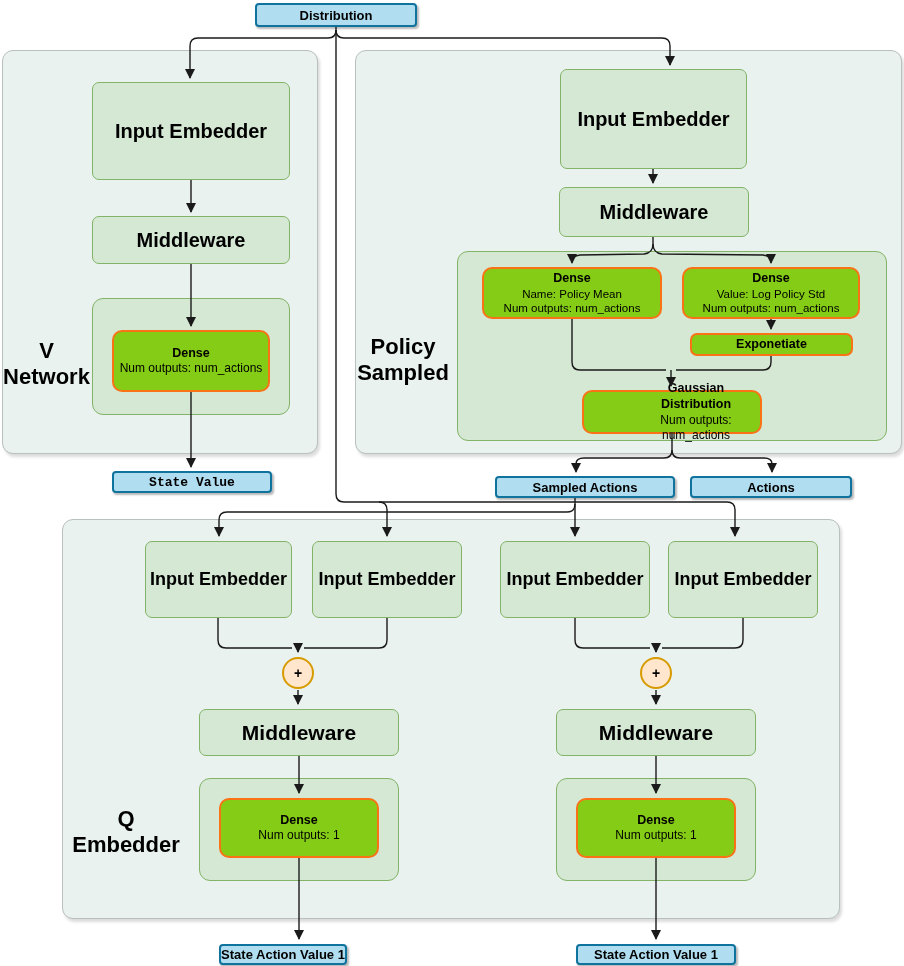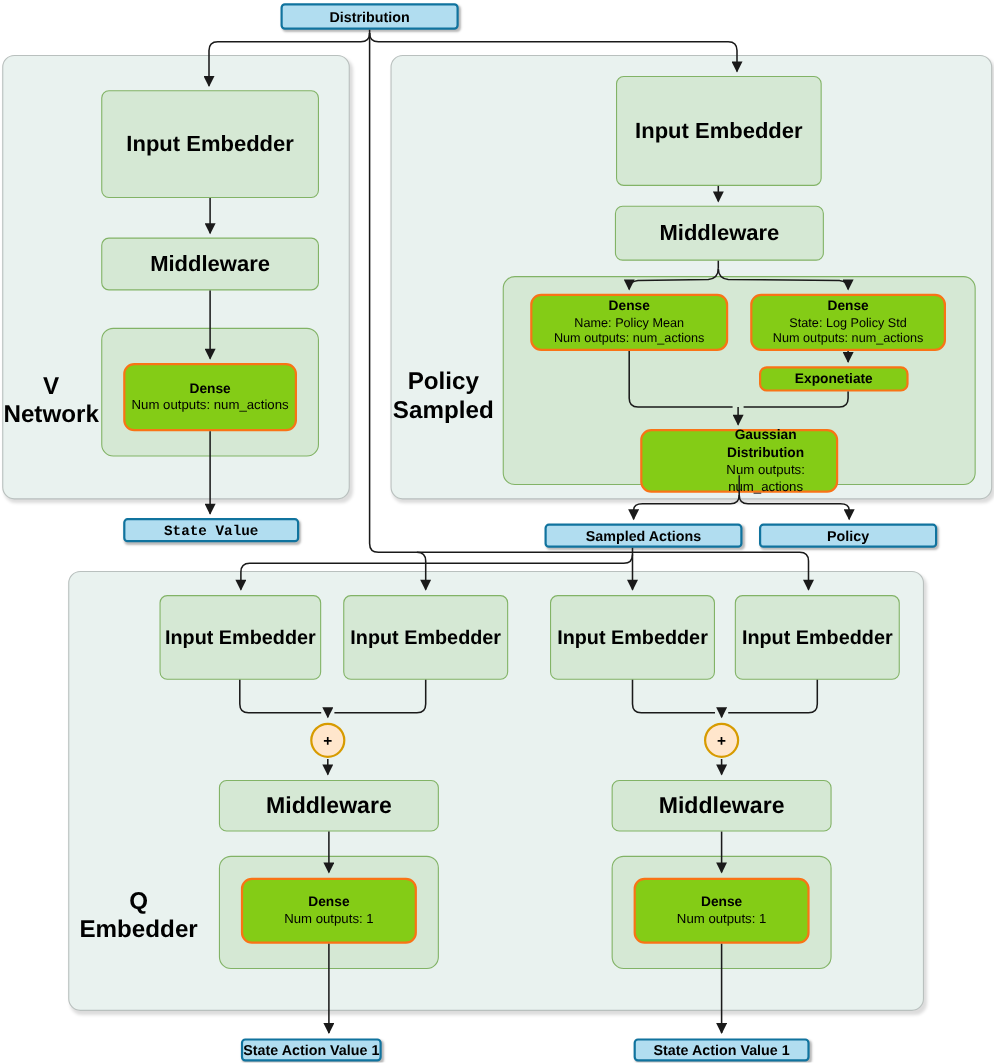--- a/index.html
+++ b/index.html
@@ -56,32 +56,32 @@
 <div class="abs gbox big" style="left:560px;top:69px;width:187px;height:100px;">Input Embedder</div>
 <div class="abs gbox big" style="left:559px;top:187px;width:190px;height:50px;">Middleware</div>
 <div class="abs gcontainer" style="left:457px;top:251px;width:430px;height:190px;"></div>
 <div class="abs obox" style="left:482px;top:267px;width:180px;height:52px;font-size:11.5px;line-height:1.22;">
   <span class="t">Dense</span>
   <span>Name: Policy Mean</span>
   <span>Num outputs: num_actions</span>
 </div>
 <div class="abs obox" style="left:682px;top:267px;width:178px;height:52px;font-size:11.5px;line-height:1.22;">
   <span class="t">Dense</span>
-  <span>State: Log Policy Std</span>
+  <span>Value: Log Policy Std</span>
   <span>Num outputs: num_actions</span>
 </div>
-<div class="abs obox" style="left:690px;top:333px;width:136px;height:23px;border-radius:7px;">
+<div class="abs obox" style="left:690px;top:333px;width:163px;height:23px;border-radius:7px;">
   <span class="t">Exponetiate</span>
 </div>
-<div class="abs obox" style="left:582px;top:390px;width:180px;height:58px;padding-left:48px;">
+<div class="abs obox" style="left:582px;top:390px;width:180px;height:44px;padding-left:48px;">
   <span class="t">Gaussian Distribution</span>
   <span>Num outputs: num_actions</span>
 </div>
 <div class="abs bbox" style="left:495px;top:476px;width:180px;height:22px;">Sampled Actions</div>
-<div class="abs bbox" style="left:690px;top:476px;width:162px;height:22px;">Policy</div>
+<div class="abs bbox" style="left:690px;top:476px;width:162px;height:22px;">Actions</div>
 
 <div class="abs gbox qie" style="left:145px;top:541px;width:147px;height:77px;">Input Embedder</div>
 <div class="abs gbox qie" style="left:312px;top:541px;width:150px;height:77px;">Input Embedder</div>
 <div class="abs gbox qie" style="left:500px;top:541px;width:150px;height:77px;">Input Embedder</div>
 <div class="abs gbox qie" style="left:668px;top:541px;width:150px;height:77px;">Input Embedder</div>
 
 <div class="abs plus" style="left:282px;top:657px;width:32px;height:32px;">+</div>
 <div class="abs plus" style="left:640px;top:657px;width:32px;height:32px;">+</div>
 
 <div class="abs gbox qmw" style="left:199px;top:709px;width:200px;height:47px;">Middleware</div>

